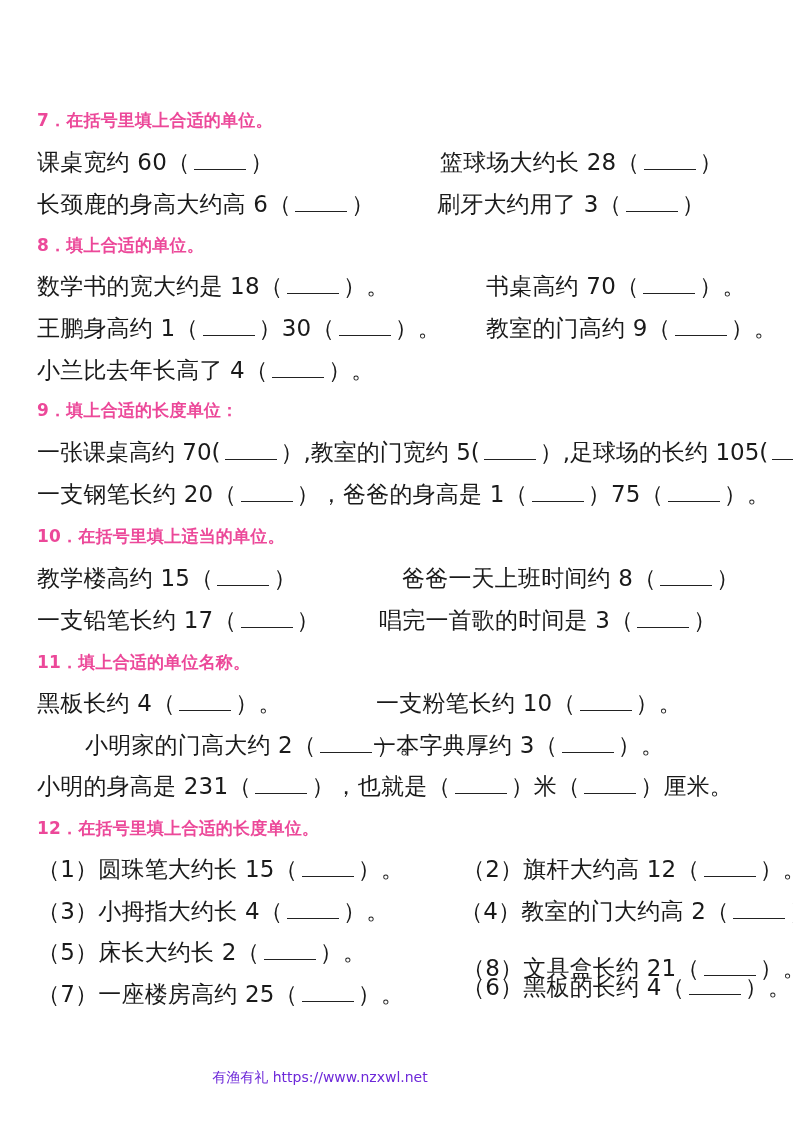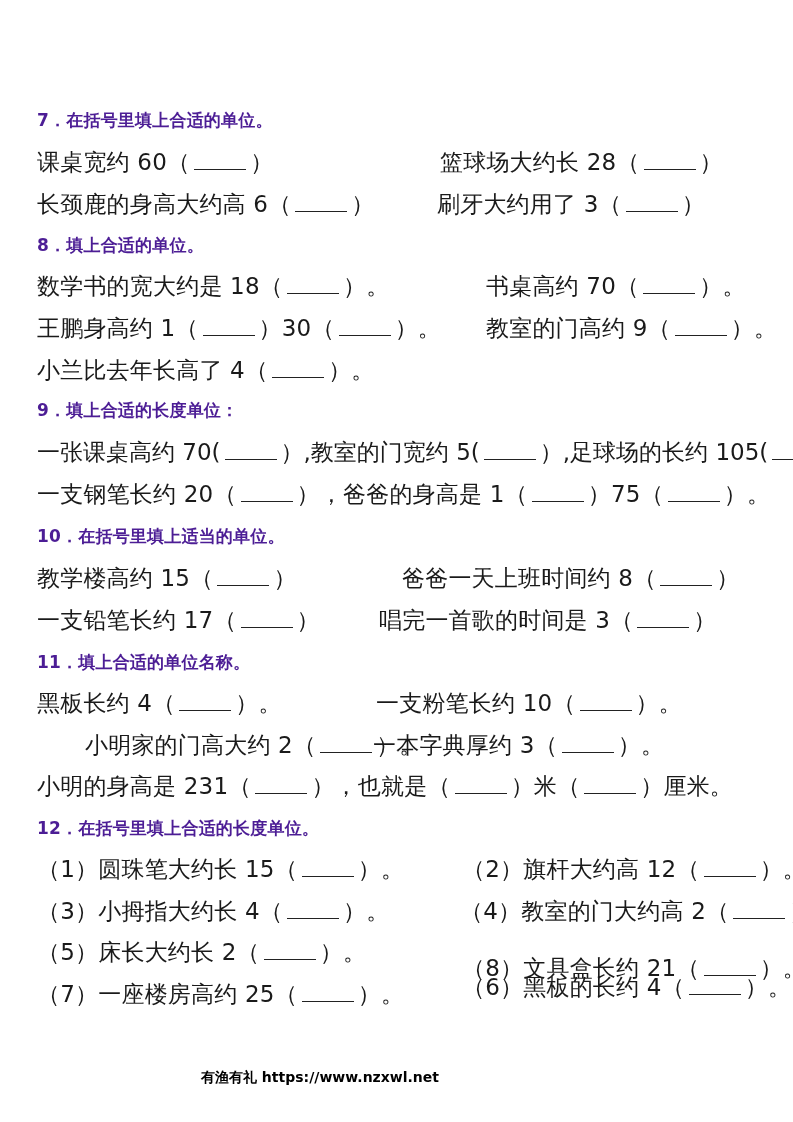--- a/index.html
+++ b/index.html
@@ -5,28 +5,28 @@
   html, body { margin: 0; padding: 0; background: #ffffff; }
   body {
     width: 793px; height: 1122px; position: relative; overflow: hidden;
     font-family: "DejaVu Sans", "Liberation Sans", sans-serif;
     color: #1a1a1a;
   }
   .line {
     position: absolute; white-space: nowrap; font-size: 23px; line-height: 24px;
     letter-spacing: 0.2px;
   }
-  .heading { font-weight: bold; font-size: 17px; color: #4c1d95; }
+  .heading { font-weight: bold; font-size: 17px; color: #ec4899; }
   .blank {
     display: inline-block; width: 52px; border-bottom: 1.5px solid #222;
     height: 14px; margin: 0 4px; vertical-align: baseline;
   }
   .footer {
     position: absolute; top: 1069px; left: 0; width: 640px; text-align: center;
-    font-size: 14px; color: #000000; font-weight: bold;
+    font-size: 14px; color: #6d28d9;
   }
 </style>
 </head>
 <body>
 
 <div class="line heading" style="left:37px;top:108px;">7．在括号里填上合适的单位。</div>
 <div class="line" style="left:37px;top:150px;"><span>课桌宽约 60（</span><span class="blank"></span><span>）</span></div>
 <div class="line" style="left:440px;top:150px;"><span>篮球场大约长 28（</span><span class="blank"></span><span>）</span></div>
 <div class="line" style="left:37px;top:192px;"><span>长颈鹿的身高大约高 6（</span><span class="blank"></span><span>）</span></div>
 <div class="line" style="left:437px;top:192px;"><span>刷牙大约用了 3（</span><span class="blank"></span><span>）</span></div>

